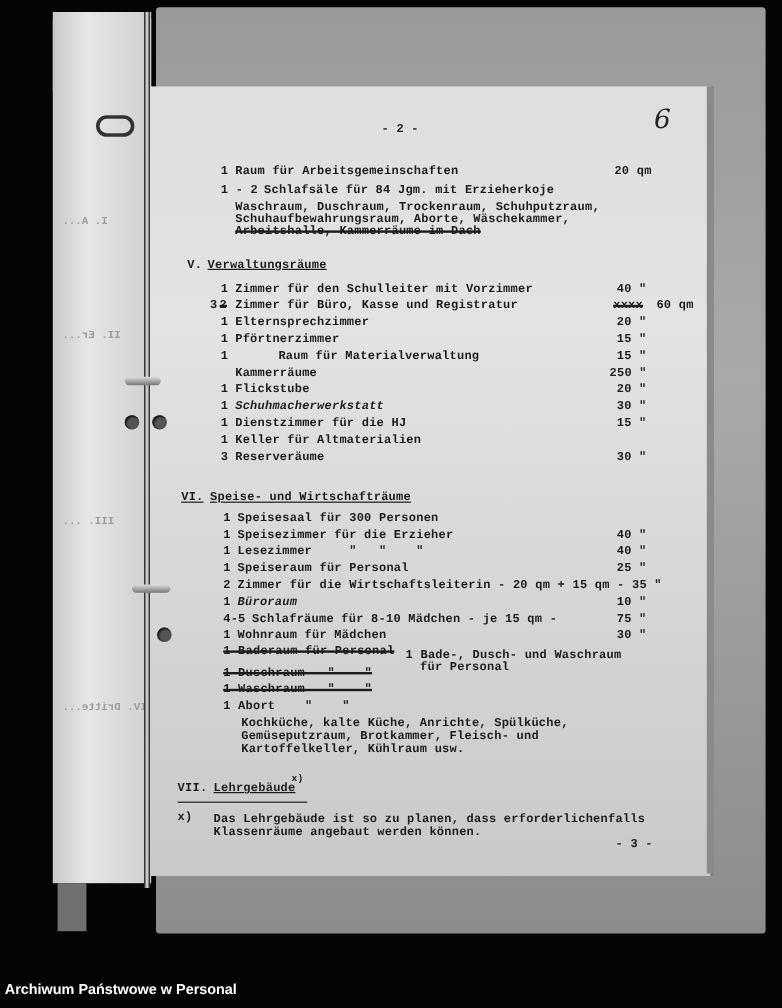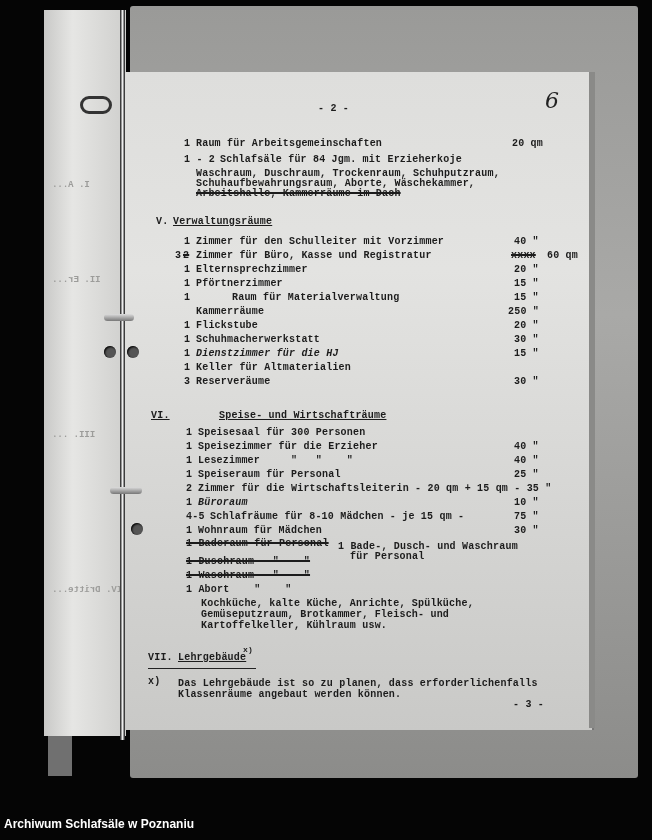--- a/index.html
+++ b/index.html
@@ -88,36 +88,36 @@
   <span class="t" style="left:514px;top:292px;">15 "</span>
 
   <span class="t" style="left:196px;top:306px;">Kammerräume</span>
   <span class="t" style="left:508px;top:306px;">250 "</span>
 
   <span class="t" style="left:184px;top:320px;">1</span>
   <span class="t" style="left:196px;top:320px;">Flickstube</span>
   <span class="t" style="left:514px;top:320px;">20 "</span>
 
   <span class="t" style="left:184px;top:334px;">1</span>
-  <span class="t" style="left:196px;top:334px;">Schuhmacherwerkstatt</span>
+  <span class="t" style="left:196px;top:334px;font-style:italic;">Schuhmacherwerkstatt</span>
   <span class="t" style="left:514px;top:334px;">30 "</span>
 
   <span class="t" style="left:184px;top:348px;">1</span>
-  <span class="t" style="left:196px;top:348px;font-style:italic;">Dienstzimmer für die HJ</span>
+  <span class="t" style="left:196px;top:348px;">Dienstzimmer für die HJ</span>
   <span class="t" style="left:514px;top:348px;">15 "</span>
 
   <span class="t" style="left:184px;top:362px;">1</span>
   <span class="t" style="left:196px;top:362px;">Keller für Altmaterialien</span>
 
   <span class="t" style="left:184px;top:376px;">3</span>
   <span class="t" style="left:196px;top:376px;">Reserveräume</span>
   <span class="t" style="left:514px;top:376px;">30 "</span>
 
   <span class="t" style="left:151px;top:410px;text-decoration:underline;">VI.</span>
-  <span class="t u" style="left:175px;top:410px;margin-left:44px;">Speise- und Wirtschafträume</span>
+  <span class="t u" style="left:175px;top:410px;">Speise- und Wirtschafträume</span>
 
   <span class="t" style="left:186px;top:427px;">1</span>
   <span class="t" style="left:198px;top:427px;">Speisesaal für 300 Personen</span>
 
   <span class="t" style="left:186px;top:441px;">1</span>
   <span class="t" style="left:198px;top:441px;">Speisezimmer für die Erzieher</span>
   <span class="t" style="left:514px;top:441px;">40 "</span>
 
   <span class="t" style="left:186px;top:455px;">1</span>
   <span class="t" style="left:198px;top:455px;white-space:pre;">Lesezimmer     "   "    "</span>
@@ -157,14 +157,14 @@
   <span class="t u" style="left:178px;top:652px;">Lehrgebäude</span>
   <span class="t" style="left:243px;top:645px;font-size:8px;">x)</span>
   <div class="rule" style="left:148px;top:668px;width:108px;"></div>
 
   <span class="t" style="left:148px;top:676px;">x)</span>
   <span class="t" style="left:178px;top:678px;">Das Lehrgebäude ist so zu planen, dass erforderlichenfalls</span>
   <span class="t" style="left:178px;top:689px;">Klassenräume angebaut werden können.</span>
 
   <span class="t" style="left:513px;top:699px;">- 3 -</span>
 
-  <span class="caption">Archiwum Schlafsäle w Poznaniu</span>
+  <span class="caption">Archiwum Państwowe w Personal</span>
 </div>
 
 </body></html>

